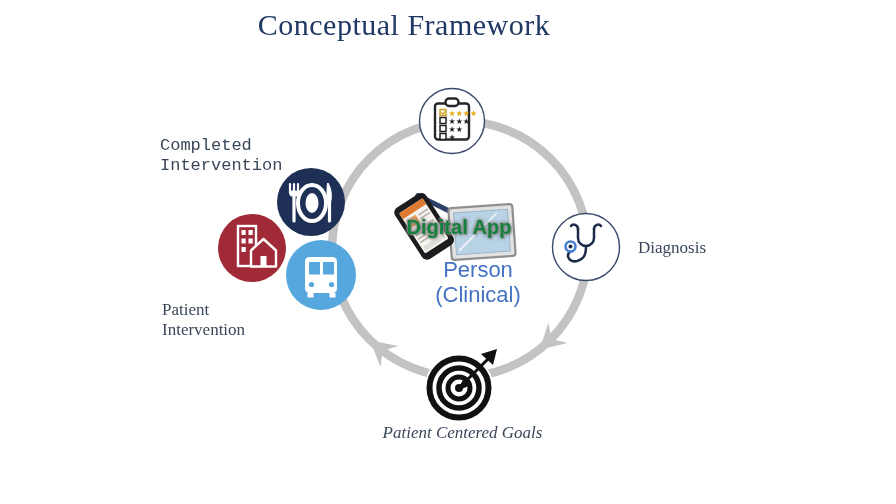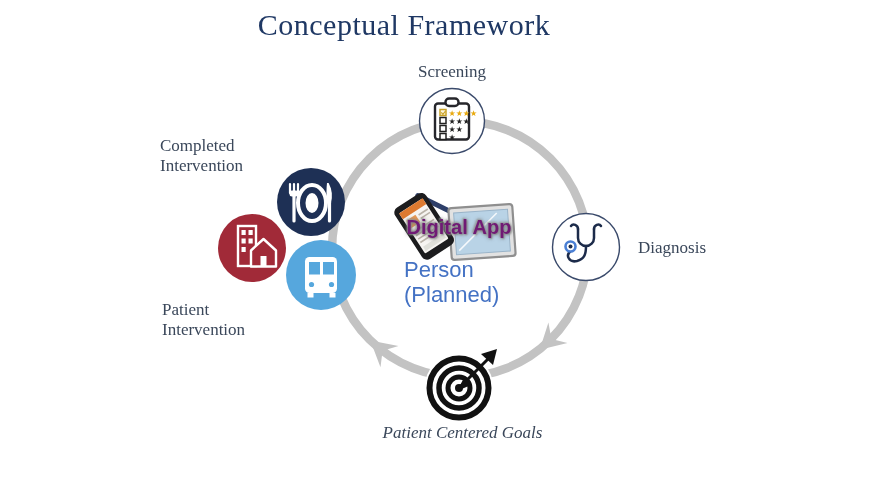--- a/index.html
+++ b/index.html
@@ -6,28 +6,28 @@
   .slide{position:relative;width:808px;height:504px;background:#ffffff;overflow:hidden;
          font-family:"Liberation Serif","DejaVu Serif",serif;}
   .title{position:absolute;top:8px;left:0;width:100%;text-align:center;
          font-size:30px;color:#1f3864;letter-spacing:.5px;}
   .lbl{position:absolute;font-size:17px;color:#3a475a;line-height:20px;white-space:nowrap;}
   .lbl.center{text-align:center;}
   #lbl-screening{left:382px;top:62px;width:140px;}
   #lbl-clinical{left:568px;top:114px;}
   #lbl-diagnosis{left:638px;top:238px;}
   #lbl-goals{left:365px;top:423px;width:195px;font-style:italic;}
-  #lbl-completed{left:160px;top:136px;}
+  #lbl-completed{left:160px;top:136px;font-family:Liberation Mono, monospace;}
   #lbl-planned{left:162px;top:300px;}
   .two-line span{display:block;}
   .gfx{position:absolute;left:0;top:0;}
   .digital-app{position:absolute;left:394px;top:216px;width:130px;text-align:center;
-      font-family:"Liberation Sans","DejaVu Sans",sans-serif;font-weight:bold;font-size:20px;color:#701a75;
+      font-family:"Liberation Sans","DejaVu Sans",sans-serif;font-weight:bold;font-size:20px;color:#15803d;
       text-shadow:1px 1px 2px #8a8a8a,-1px -1px 2px #9a9a9a,0 0 4px rgba(90,90,90,.85);}
-  .person{position:absolute;left:404px;top:257px;width:124px;
+  .person{position:absolute;left:416px;top:257px;width:124px;text-align:center;
       font-family:"Liberation Sans","DejaVu Sans",sans-serif;font-size:22px;color:#4472c4;line-height:25px;}
   .person span{display:block;}
 </style>
 </head>
 <body>
 
 <div class="slide">
 
   <div class="title">Conceptual Framework</div>
 
@@ -126,37 +126,36 @@
         <rect x="406" y="196" width="37" height="61" rx="6" fill="#1c1c1e"></rect>
         <rect x="410.5" y="202" width="28" height="48" rx="1.5" fill="#f6f4f1"></rect>
         <rect x="410.5" y="202" width="28" height="7" fill="#dd7a30"></rect>
         <rect x="412.5" y="212" width="11" height="9" fill="#e89a55"></rect>
         <path d="M 426 214 h 11 M 426 218 h 11 M 412.5 226 h 24 M 412.5 230 h 24 M 412.5 234 h 24 M 412.5 238 h 20" stroke="#b9b2a8" stroke-width="1.6" fill="none"></path>
         <rect x="412.5" y="243" width="24" height="5" fill="#e0e0da"></rect>
       </g>
     </g>
   </svg>
 
-  <div class="lbl center" id="lbl-screening">Screening</div>
 
 
   <div class="lbl" id="lbl-diagnosis">Diagnosis</div>
 
   <div class="lbl center" id="lbl-goals">Patient Centered Goals</div>
 
   <div class="lbl two-line" id="lbl-completed">
     <span>Completed</span>
     <span>Intervention</span>
   </div>
 
   <div class="lbl two-line" id="lbl-planned">
     <span>Patient</span>
     <span>Intervention</span>
   </div>
 
   <div class="digital-app">Digital App</div>
 
   <div class="person">
     <span>Person</span>
-    <span>(Planned)</span>
+    <span>(Clinical)</span>
   </div>
 
 </div>
 
 </body></html>

